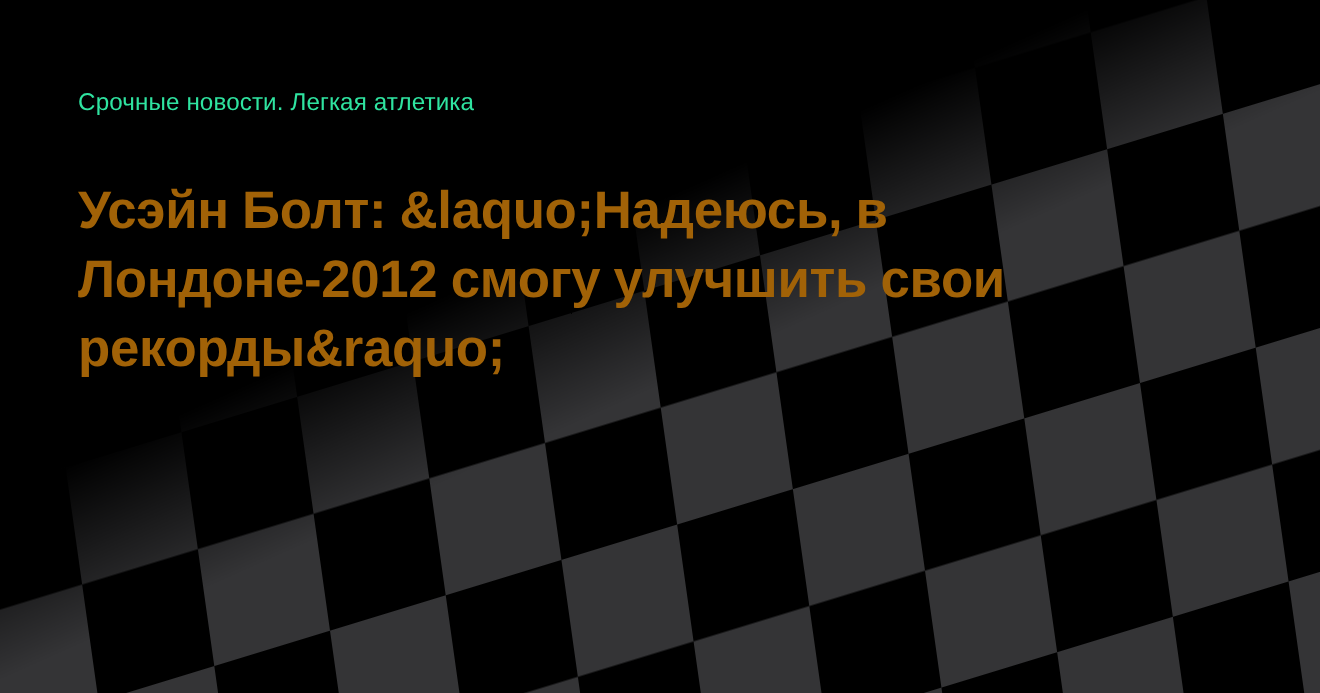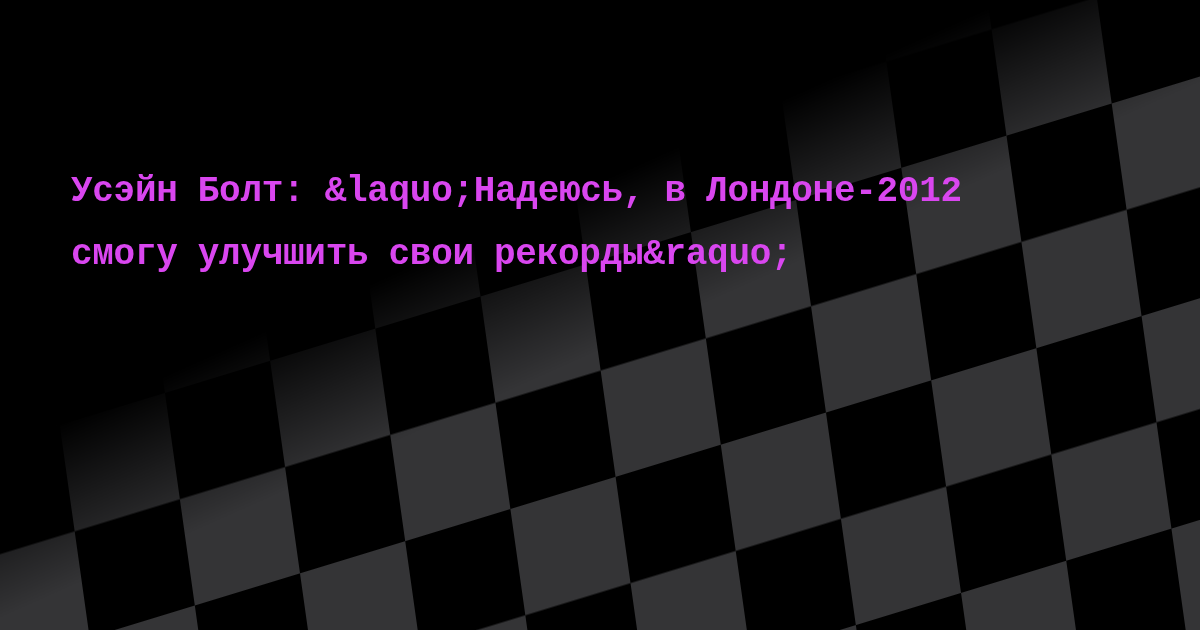--- a/index.html
+++ b/index.html
@@ -50,27 +50,26 @@
     color: #2fe3a0;
     white-space: nowrap;
   }
 
   .headline {
     position: absolute;
     top: 160px;
     left: 0;
     margin: 0;
     width: 920px;
-    font-size: 36px;
+    font-size: 48px;
     line-height: 63px;
     font-weight: 700;
     letter-spacing: -0.3px;
-    color: #d946ef;
+    color: #a16207;
     word-spacing: -1px;
-    font-family: Liberation Mono, monospace;
   }
 </style>
 </head>
 <body>
 
 <div class="card">
 
   <svg class="pattern-layer" viewBox="0 0 1200 630" preserveAspectRatio="none" aria-hidden="true">
     <defs>
 
@@ -88,17 +87,18 @@
 
       <mask id="revealMask">
         <rect x="0" y="0" width="1200" height="630" fill="url(#revealGrad)"></rect>
       </mask>
     </defs>
 
     <rect x="-260" y="-260" width="1760" height="1180" fill="url(#checker)" mask="url(#revealMask)"></rect>
   </svg>
 
   <div class="content">
+    <p class="kicker">Срочные новости. Легкая атлетика</p>
 
     <h1 class="headline">Усэйн Болт: &amp;laquo;Надеюсь, в Лондоне-2012 смогу улучшить свои рекорды&amp;raquo;</h1>
   </div>
 
 </div>
 
 </body></html>

